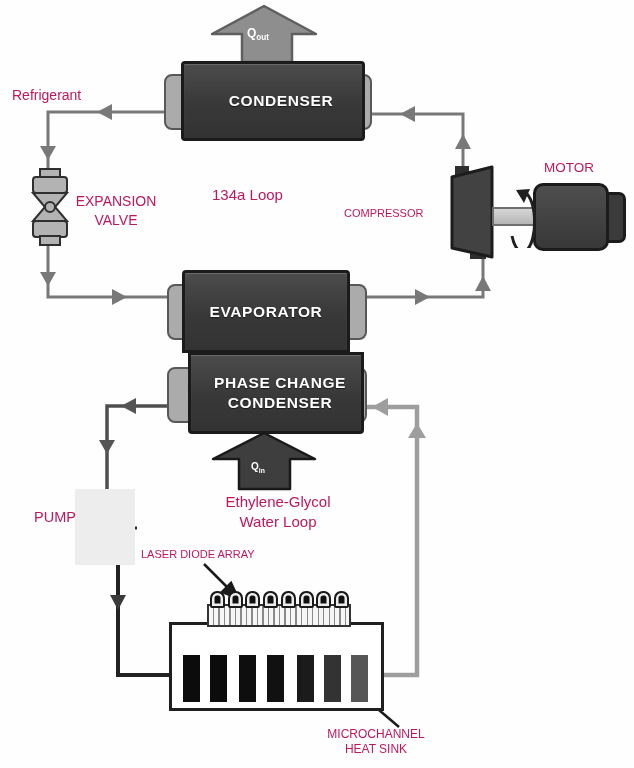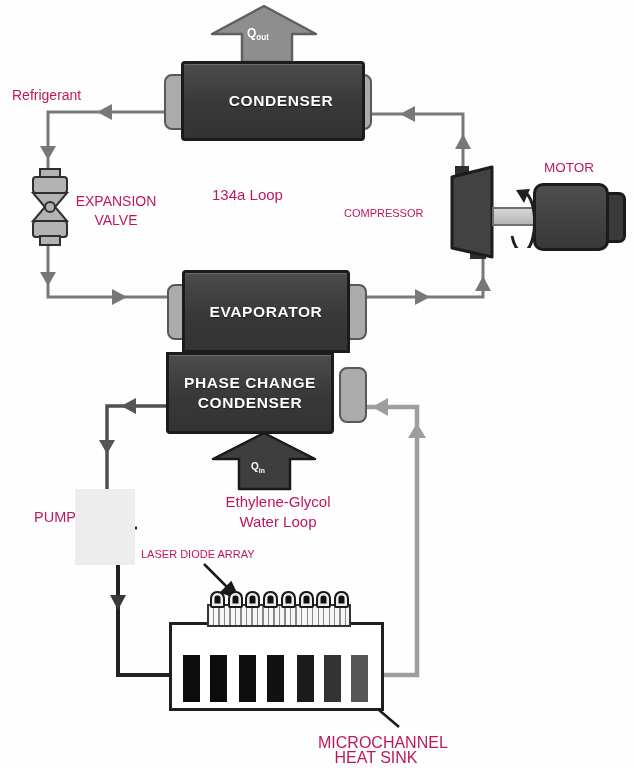--- a/index.html
+++ b/index.html
@@ -133,21 +133,21 @@
     <div class="box-label">CONDENSER</div>
   </div>
 
   <div class="cap" style="left:167px;top:284px;width:24px;height:52px;"></div>
   <div class="cap" style="left:339px;top:284px;width:24px;height:52px;"></div>
   <div class="cap" style="left:167px;top:367px;width:24px;height:52px;"></div>
   <div class="cap" style="left:339px;top:367px;width:24px;height:52px;"></div>
   <div class="dark-box" style="left:182px;top:270px;width:162px;height:77px;border-radius:4px 4px 0 0;">
     <div class="box-label">EVAPORATOR</div>
   </div>
-  <div class="dark-box" style="left:166px;top:352px;width:162px;height:76px;border-radius:0 0 4px 4px;">
+  <div class="dark-box" style="left:188px;top:352px;width:162px;height:76px;border-radius:0 0 4px 4px;padding-left:8px;">
     <div class="box-label">PHASE CHANGE</div>
     <div class="box-label">CONDENSER</div>
   </div>
 
   <div class="shaft"></div>
   <div class="motor-cap"></div>
   <div class="motor-body"></div>
 
   <svg class="layer" style="left:496px;top:166px;z-index:7;" width="46" height="82" viewBox="0 0 46 82">
     <path d="M 16 70 A 12 30 0 1 0 27 26" fill="none" stroke="#1f1f1f" stroke-width="3"></path>
@@ -197,18 +197,18 @@
 
   <div class="lbl center" style="left:198px;top:492px;width:160px;font-size:15px;line-height:20px;">
     <span>Ethylene-Glycol</span><br>
     <span>Water Loop</span>
   </div>
 
   <div class="lbl" style="left:34px;top:509px;font-size:14.5px;">PUMP</div>
 
   <div class="lbl" style="left:141px;top:548px;font-size:11px;">LASER DIODE ARRAY</div>
 
-  <div class="lbl center" style="left:318px;top:727px;width:116px;font-size:16px;line-height:15px;margin-top:8px;">
+  <div class="lbl center" style="left:318px;top:727px;width:116px;font-size:12px;line-height:15px;">
     <span>MICROCHANNEL</span><br>
     <span>HEAT SINK</span>
   </div>
 
 </div>
 
 </body></html>

